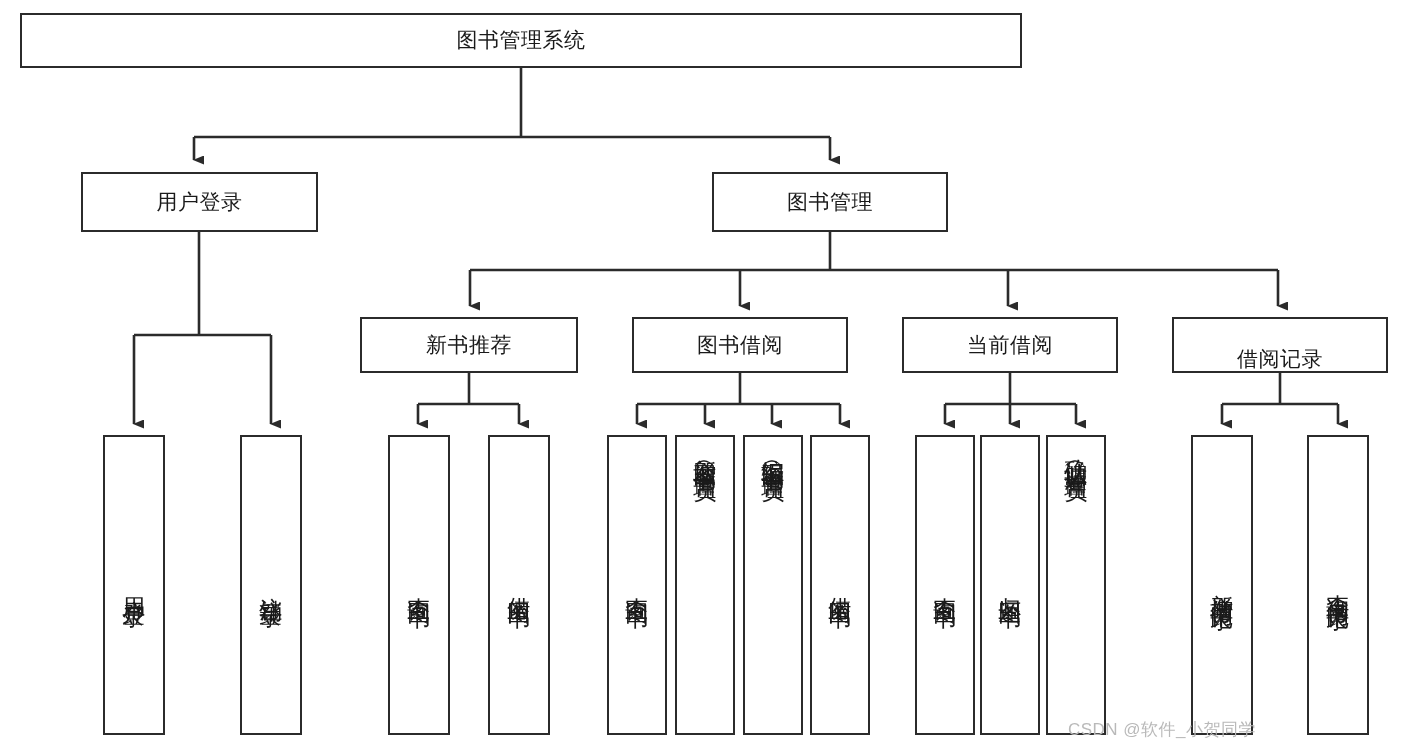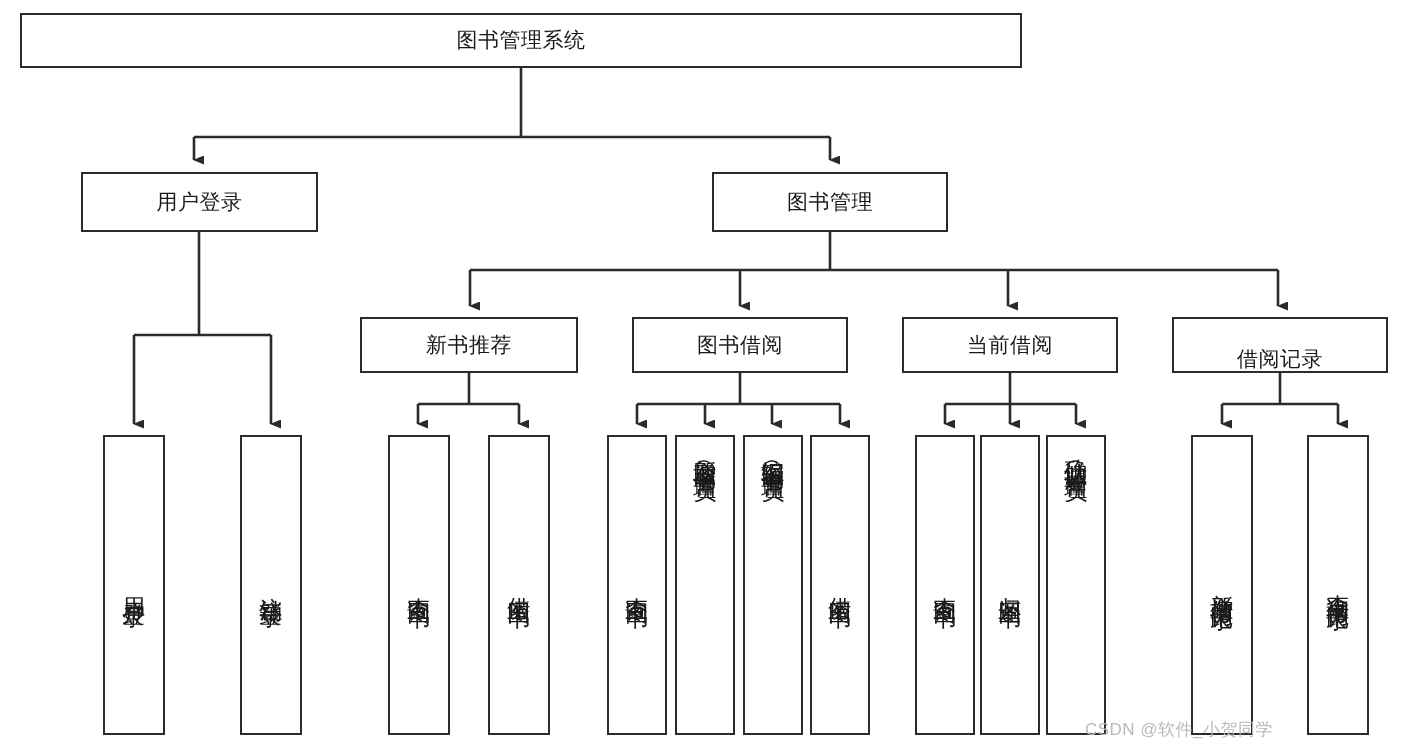--- a/index.html
+++ b/index.html
@@ -55,21 +55,21 @@
     line-height: 1.32;
     letter-spacing: 3px;
     white-space: nowrap;
   }
   .node.leaf.center-text {
     align-items: center;
     padding-top: 0;
   }
   #watermark {
     position: absolute;
-    right: 8px;
+    right: 25px;
     bottom: 6px;
     font-size: 17px;
     color: #b9b9b9;
     letter-spacing: 0.5px;
     z-index: 5;
     white-space: nowrap;
   }
 </style>
 </head>
 <body>

